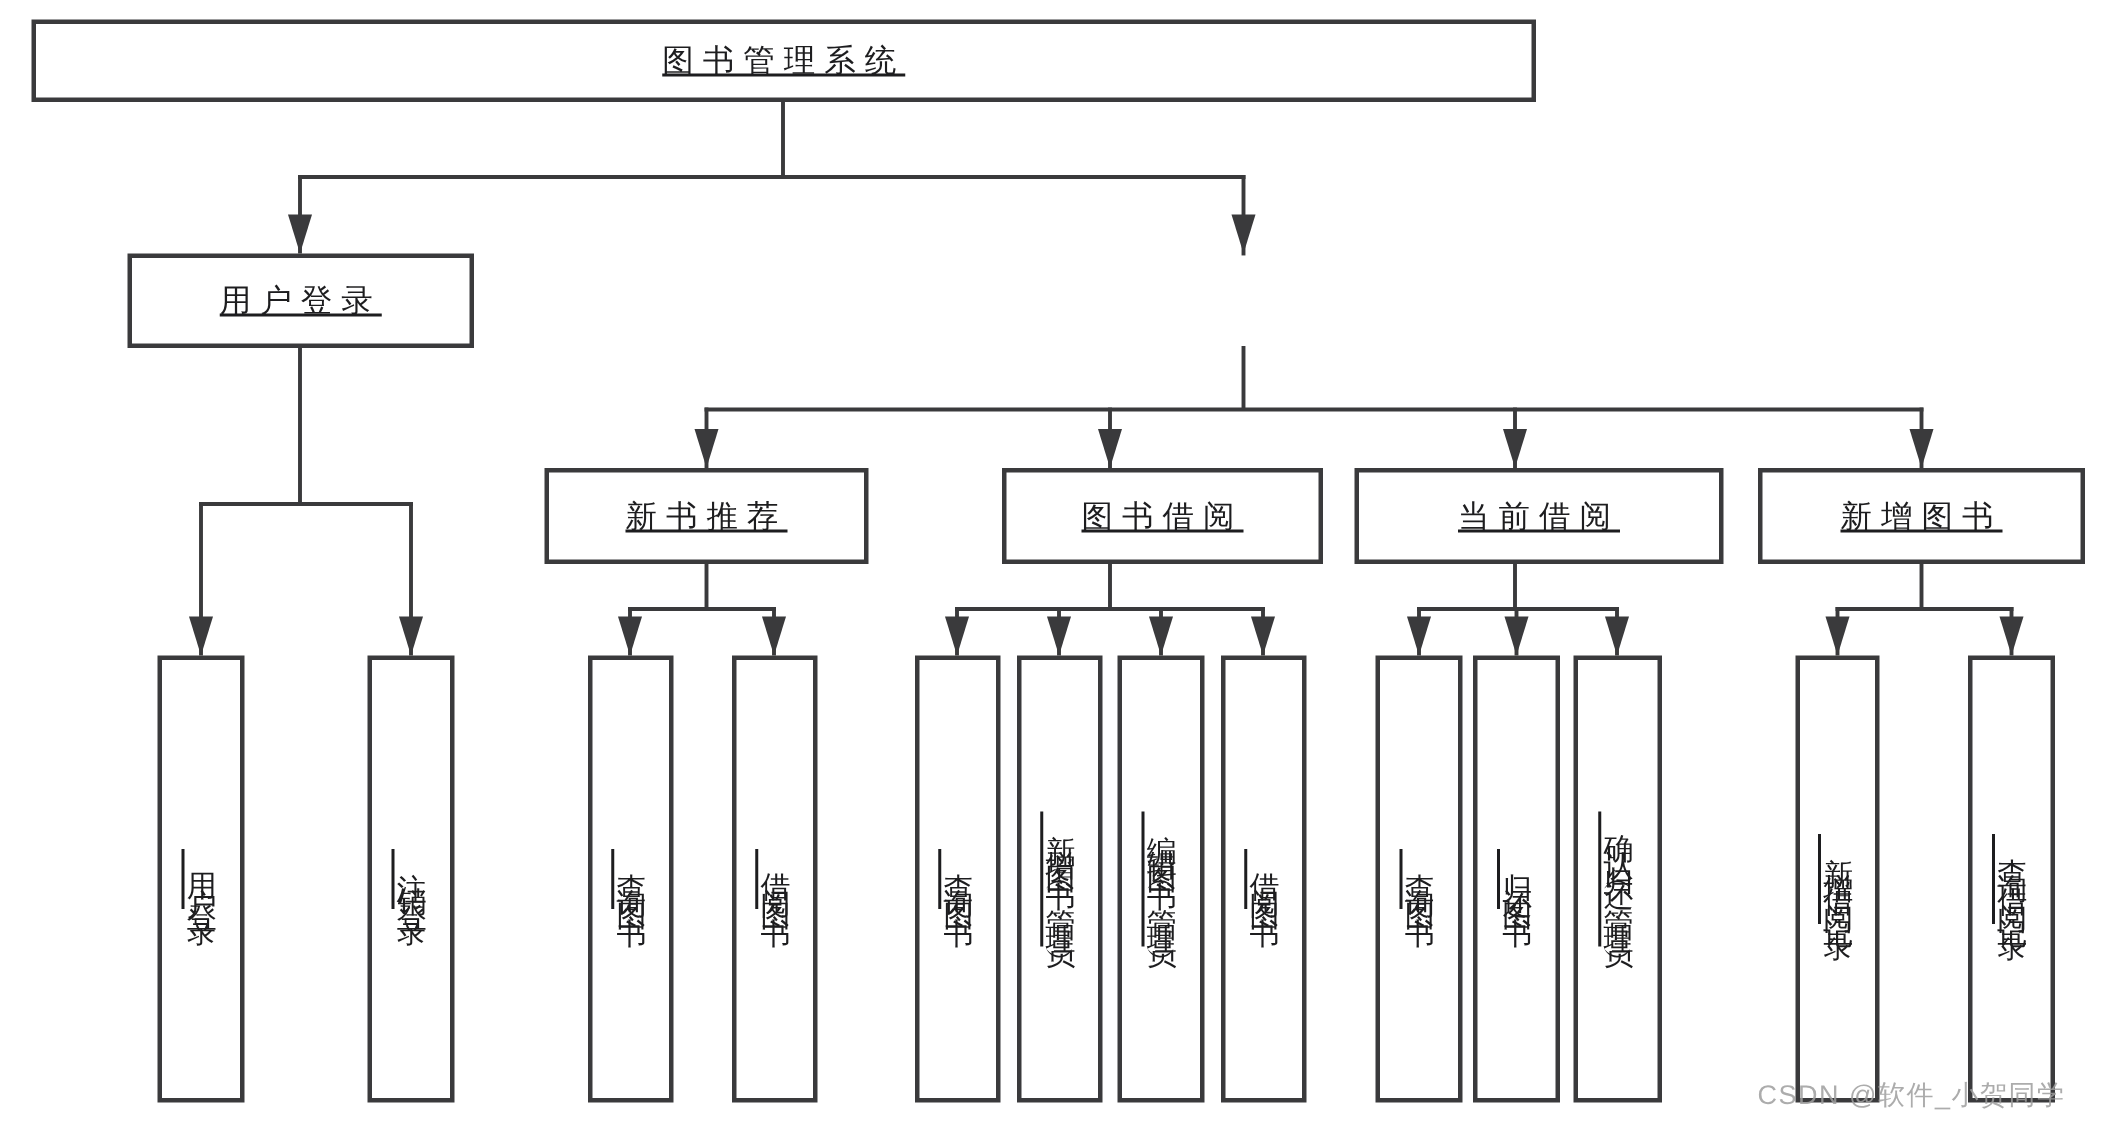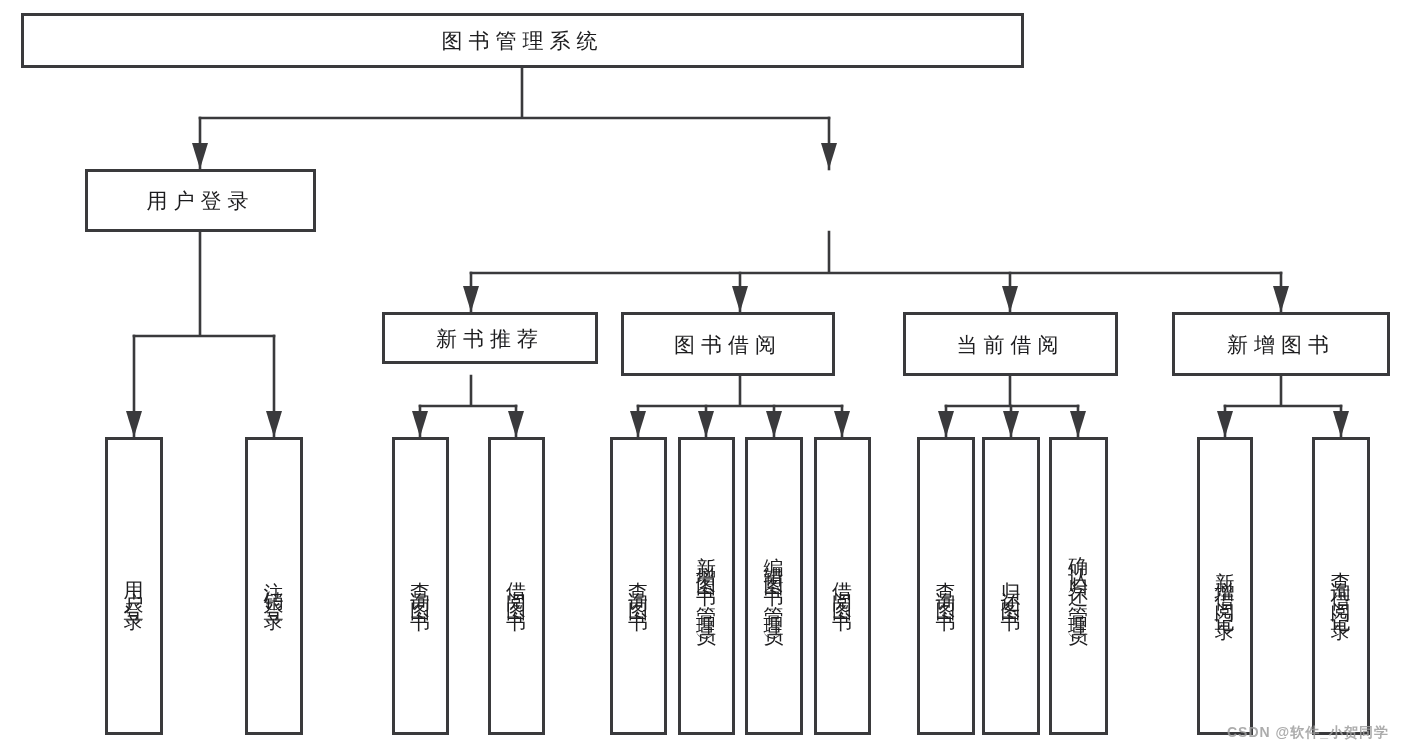--- a/index.html
+++ b/index.html
@@ -14,31 +14,31 @@
     overflow:hidden;font-family:"Liberation Sans",sans-serif;
   }
   .wires{position:absolute;inset:0;}
   .wires path,.wires line{stroke:var(--line);stroke-width:2.6;fill:none;stroke-linecap:square;}
   #arr path{fill:var(--line);stroke:none;}
   .node{
     position:absolute;box-sizing:border-box;background:#fff;
     border:3px solid var(--line);
     display:flex;align-items:center;justify-content:center;
     color:var(--text);
+    text-decoration:underline;
   }
   .node .lbl{font-size:21px;letter-spacing:6px;line-height:1;white-space:nowrap;}
   .node.vbox .lbl{
     writing-mode:vertical-rl;text-orientation:mixed;
     font-size:20px;letter-spacing:10px;white-space:nowrap;
   }
   .watermark{
-    position:absolute;right:16px;bottom:5px;z-index:5;
-    font-size:14px;letter-spacing:1px;color:var(--watermark);opacity:.85;
+    position:absolute;right:28px;bottom:5px;z-index:5;
+    font-size:18px;letter-spacing:1px;color:var(--watermark);opacity:.85;
     white-space:nowrap;
-    font-weight:bold;
   }
 </style>
 </head>
 <body>
 
 <div class="stage">
 
   <svg class="wires" width="1405" height="747" viewBox="0 0 1405 747">
     <defs>
       <marker id="arr" markerUnits="userSpaceOnUse" markerWidth="28" markerHeight="20" refX="27" refY="10" orient="auto">
@@ -95,27 +95,27 @@
   </svg>
 
   <div class="node hbox" style="left:21px;top:13px;width:1003px;height:55px">
     <span class="lbl">图书管理系统</span>
   </div>
 
   <div class="node hbox" style="left:85px;top:169px;width:231px;height:63px">
     <span class="lbl">用户登录</span>
   </div>
 
-  <div class="node hbox" style="left:382px;top:312px;width:216px;height:52px">
+  <div class="node hbox" style="left:363px;top:312px;width:216px;height:64px">
     <span class="lbl">新书推荐</span>
   </div>
-  <div class="node hbox" style="left:621px;top:312px;width:214px;height:64px">
+  <div class="node hbox" style="left:668px;top:312px;width:214px;height:64px">
     <span class="lbl">图书借阅</span>
   </div>
-  <div class="node hbox" style="left:903px;top:312px;width:215px;height:64px">
+  <div class="node hbox" style="left:903px;top:312px;width:246px;height:64px">
     <span class="lbl">当前借阅</span>
   </div>
   <div class="node hbox" style="left:1172px;top:312px;width:218px;height:64px">
     <span class="lbl">新增图书</span>
   </div>
 
   <div class="node vbox" style="left:105px;top:437px;width:58px;height:298px">
     <span class="lbl">用户登录</span>
   </div>
   <div class="node vbox" style="left:245px;top:437px;width:58px;height:298px">

